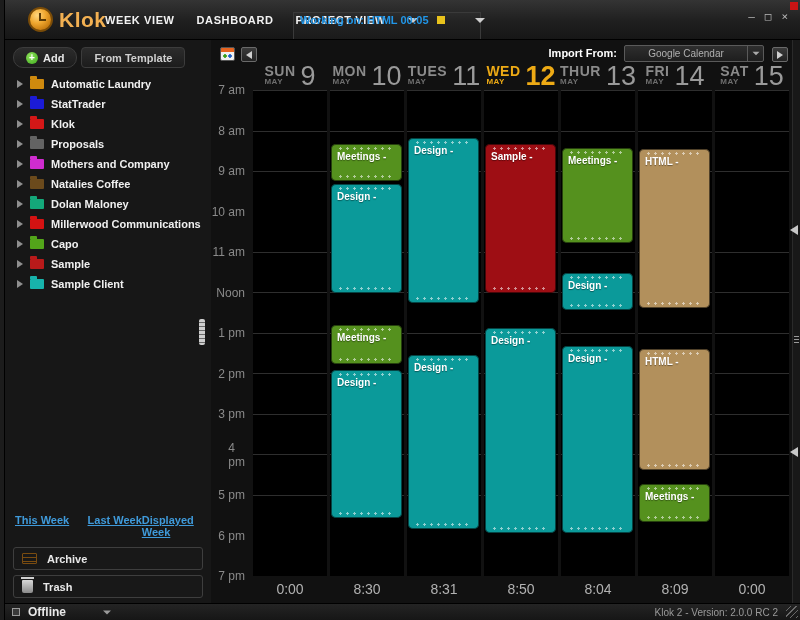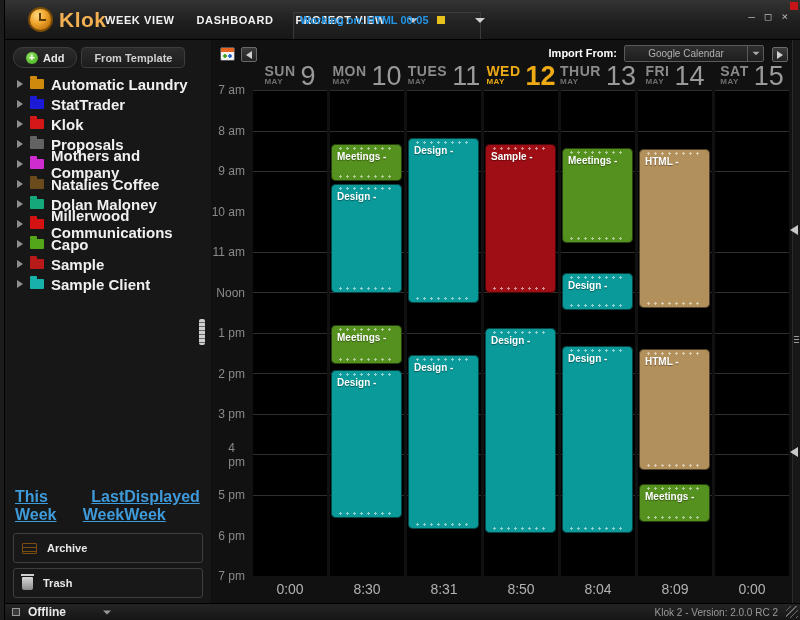--- a/index.html
+++ b/index.html
@@ -41,30 +41,30 @@
     border-radius:10px; color:#e8e8e8; font-size:11px; font-weight:bold; display:flex; align-items:center;
     padding:0 12px; gap:5px; cursor:pointer; }
   .sbtn.template { border-radius:4px; color:#cfcfcf; }
   .plus-circle { width:12px; height:12px; border-radius:50%; background:radial-gradient(circle at 35% 30%, #8ee05a, #3fae1e); 
     color:#fff; font-size:10px; line-height:12px; text-align:center; font-weight:bold; }
   #project-list { position:absolute; left:0; top:34px; width:100%; }
   .proj-row { display:flex; align-items:center; height:20px; padding-left:12px; gap:7px; cursor:pointer; }
   .tri-right { width:0; height:0; border-top:4px solid transparent; border-bottom:4px solid transparent; border-left:6px solid #8f8f8f; }
   .folder { width:14px; height:10px; border-radius:1px; position:relative; flex:0 0 auto; }
   .folder::before { content:''; position:absolute; top:-3px; left:0; width:7px; height:3px; border-radius:1px 1px 0 0; background:inherit; }
-  .proj-label { color:#f0f0f0; font-size:15px; font-weight:bold; }
+  .proj-label { color:#f0f0f0; font-size:11px; font-weight:bold; }
   #splitter-grip { position:absolute; left:194px; top:279px; width:6px; height:26px; background:#cfcfcf;
     border-radius:2px; background-image:repeating-linear-gradient(#cfcfcf 0 3px, #6a6a6a 3px 4px); cursor:ew-resize; }
 
   #sidebar-bottom { position:absolute; left:0; bottom:0; width:100%; }
   #timesheets-heading { color:#f0f0f0; font-size:12px; font-weight:bold; padding:0 0 8px 10px; }
   .ts-links { display:flex; gap:0; padding-left:10px; margin-bottom:9px; }
-  .ts-link { color:#3f9ada; font-size:16px; font-weight:bold; text-decoration:underline; cursor:pointer; }
+  .ts-link { color:#3f9ada; font-size:11px; font-weight:bold; text-decoration:underline; cursor:pointer; }
   .ts-links .ts-link:nth-child(1){ width:75px; } .ts-links .ts-link:nth-child(2){ width:78px;text-align:right; }
-  .tray-row { margin:0 8px 5px 8px; height:30px; border:1px solid #3e3e3e; border-radius:3px;
+  .tray-row { margin:0 8px 5px 8px; height:23px; border:1px solid #3e3e3e; border-radius:3px;
     display:flex; align-items:center; gap:10px; padding-left:8px; background:#181818; cursor:pointer; }
   .tray-label { color:#e8e8e8; font-size:11px; font-weight:bold; }
   .archive-icon { width:15px; height:11px; background:linear-gradient(#e8a84c,#b07020); border:1px solid #7a4c10; border-radius:1px;
     background-image:linear-gradient(#0000 0 3px,#7a4c10 3px 4px,#0000 4px 7px,#7a4c10 7px 8px,#0000 8px); }
   .trash-icon { width:11px; height:13px; background:linear-gradient(#d8d8d8,#8a8a8a); border-radius:1px 1px 2px 2px; position:relative; }
   .trash-icon::before { content:''; position:absolute; top:-3px; left:-1px; width:13px; height:2px; background:#cfcfcf; }
 
   
   #statusbar { position:absolute; left:0; top:603px; width:800px; height:17px; background:linear-gradient(#242424,#161616);
     border-top:1px solid #000; display:flex; align-items:center; }

